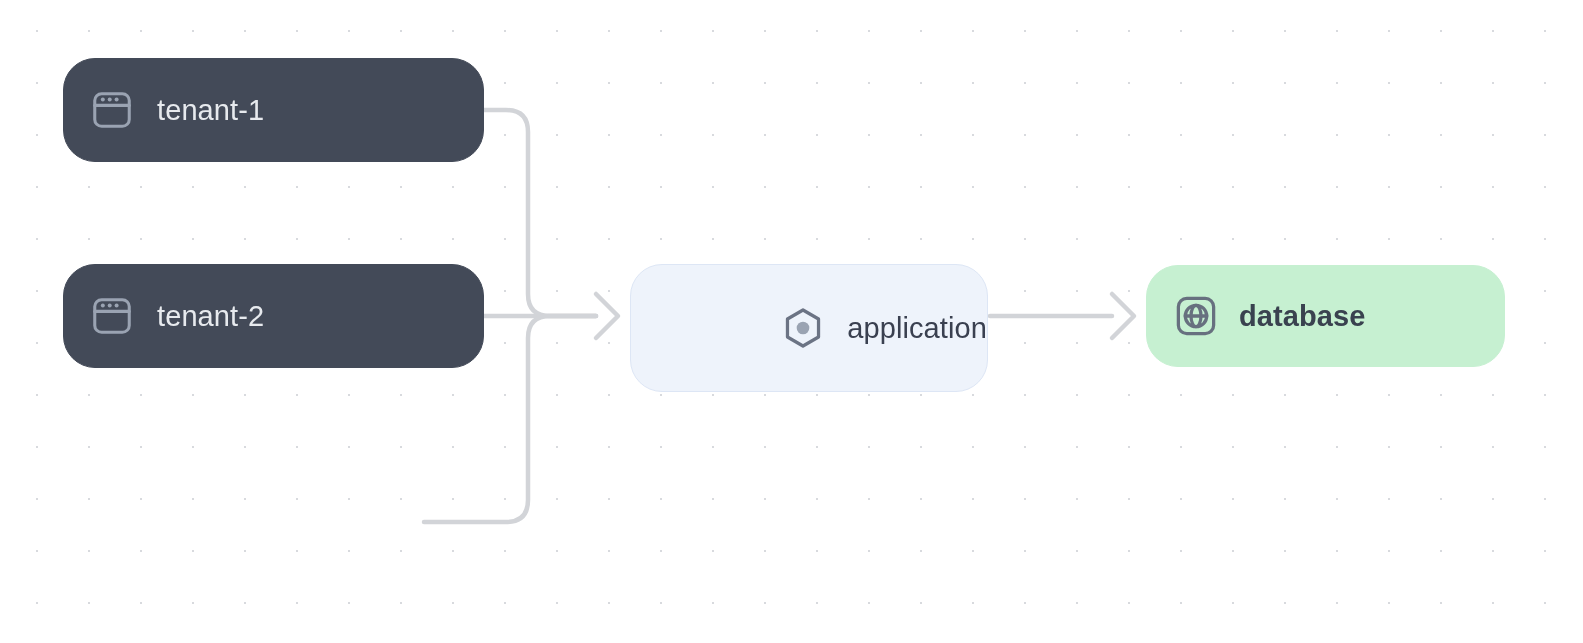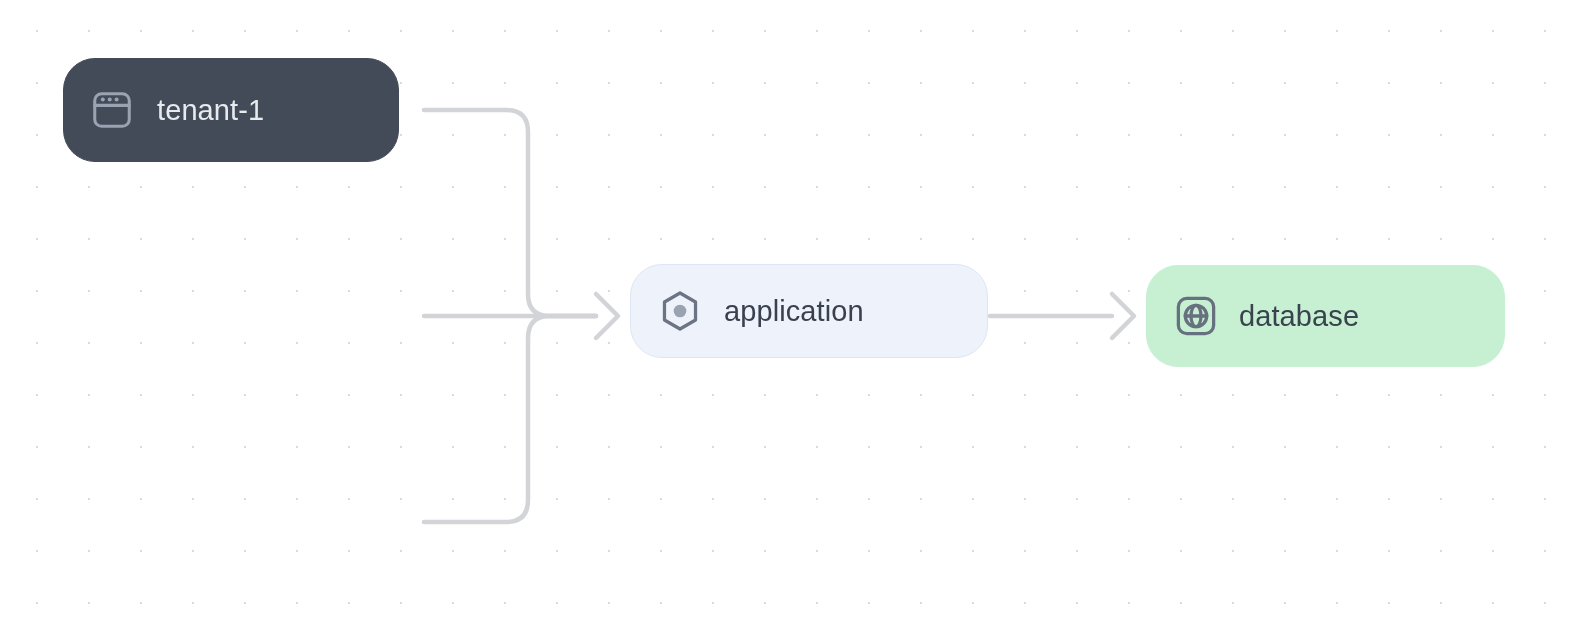--- a/index.html
+++ b/index.html
@@ -38,59 +38,60 @@
     justify-content: center;
     flex: 0 0 auto;
   }
   .node-label {
     font-size: 29px;
     letter-spacing: 0.1px;
     white-space: nowrap;
   }
   
   .node-tenant {
-    width: 336px;
+    width: 421px;
     height: 104px;
     background: #434a58;
     border: 1px solid #434a58;
     padding-left: 25px;
   }
   .node-tenant .node-label {
     color: #e7eaee;
     font-weight: 400;
     margin-left: 22px;
   }
   
   .node-application {
     left: 630px;
     top: 264px;
     width: 358px;
-    height: 94px;
+    height: 128px;
     background: #eef3fb;
     border: 1.5px solid #dde6f5;
     padding-left: 26px;
+    justify-content: flex-end;
   }
   .node-application .node-label {
     color: #3a4050;
     font-weight: 400;
     margin-left: 21px;
   }
   
   .node-database {
     left: 1146px;
     top: 265px;
     width: 359px;
     height: 102px;
     background: #c6f0d1;
     border: 1.5px solid #c6f0d1;
     padding-left: 26px;
   }
   .node-database .node-label {
     color: #39424f;
-    font-weight: 400;
+    font-weight: 700;
     margin-left: 20px;
   }
 </style>
 </head>
 <body>
 
 <div id="canvas">
 
   <svg id="edge-layer" viewBox="0 0 1583 643" width="1583" height="643" xmlns="http://www.w3.org/2000/svg">
     <g fill="none" stroke="#d2d4d8" stroke-width="4.5" stroke-linecap="round" stroke-linejoin="round">
@@ -115,20 +116,32 @@
         <rect x="3" y="3.5" width="18" height="17" rx="3.6"></rect>
         <line x1="3" y1="9.6" x2="21" y2="9.6"></line>
         <circle cx="7.2" cy="6.5" r="1.05" fill="#9aa3b2" stroke="none"></circle>
         <circle cx="10.8" cy="6.5" r="1.05" fill="#9aa3b2" stroke="none"></circle>
         <circle cx="14.4" cy="6.5" r="1.05" fill="#9aa3b2" stroke="none"></circle>
       </svg>
     </span>
     <span class="node-label">tenant-1</span>
   </div>
 
+  <div class="node node-tenant" style="left:63px; top:264px;">
+    <span class="node-icon">
+      <svg width="46" height="46" viewBox="0 0 24 24" fill="none" stroke="#9aa3b2" stroke-width="1.6" stroke-linecap="round" stroke-linejoin="round">
+        <rect x="3" y="3.5" width="18" height="17" rx="3.6"></rect>
+        <line x1="3" y1="9.6" x2="21" y2="9.6"></line>
+        <circle cx="7.2" cy="6.5" r="1.05" fill="#9aa3b2" stroke="none"></circle>
+        <circle cx="10.8" cy="6.5" r="1.05" fill="#9aa3b2" stroke="none"></circle>
+        <circle cx="14.4" cy="6.5" r="1.05" fill="#9aa3b2" stroke="none"></circle>
+      </svg>
+    </span>
+    <span class="node-label">tenant-2</span>
+  </div>
 
 
   <div class="node node-application">
     <span class="node-icon">
       <svg width="46" height="46" viewBox="0 0 24 24" fill="none" stroke="#6b7384" stroke-width="1.7" stroke-linecap="round" stroke-linejoin="round">
         <path d="M12 2.6 L20.1 7.3 L20.1 16.7 L12 21.4 L3.9 16.7 L3.9 7.3 Z"></path>
         <circle cx="12" cy="12" r="3.3" fill="#9aa3b2" stroke="none"></circle>
       </svg>
     </span>
     <span class="node-label">application</span>

